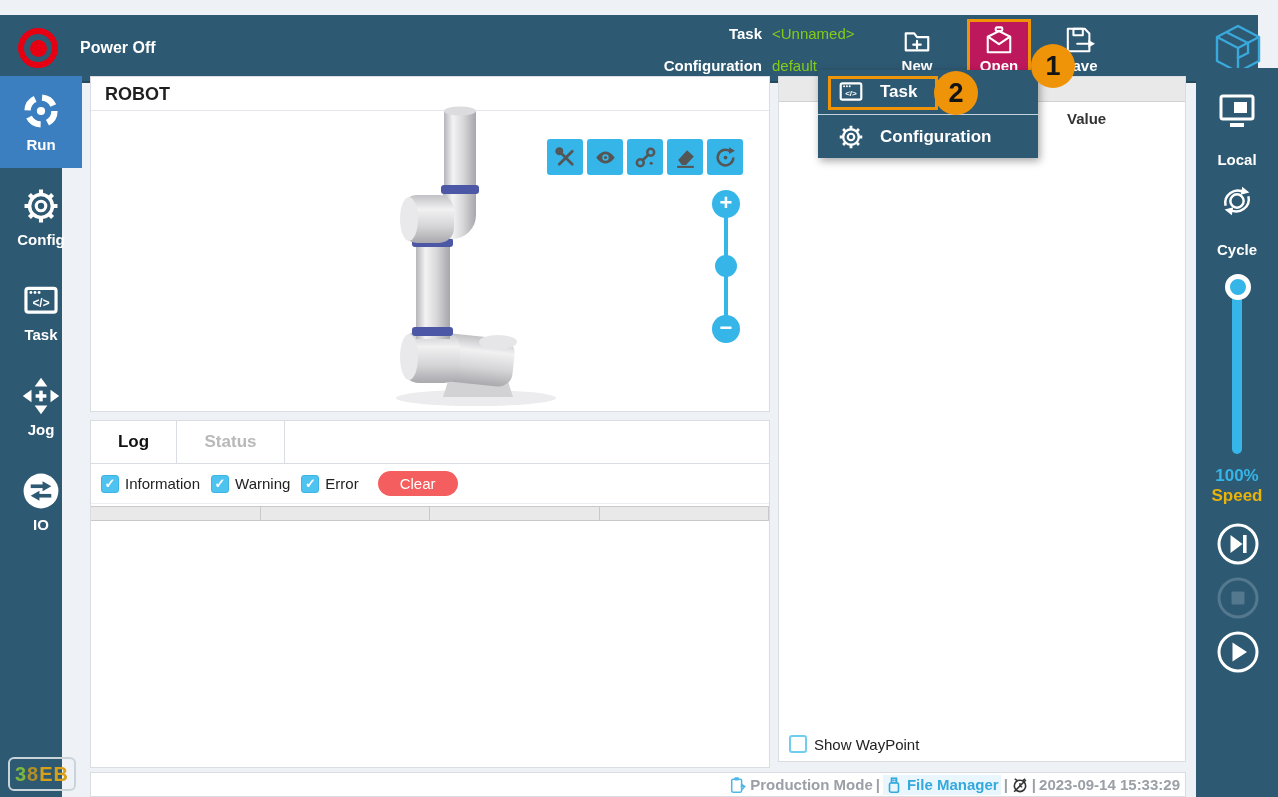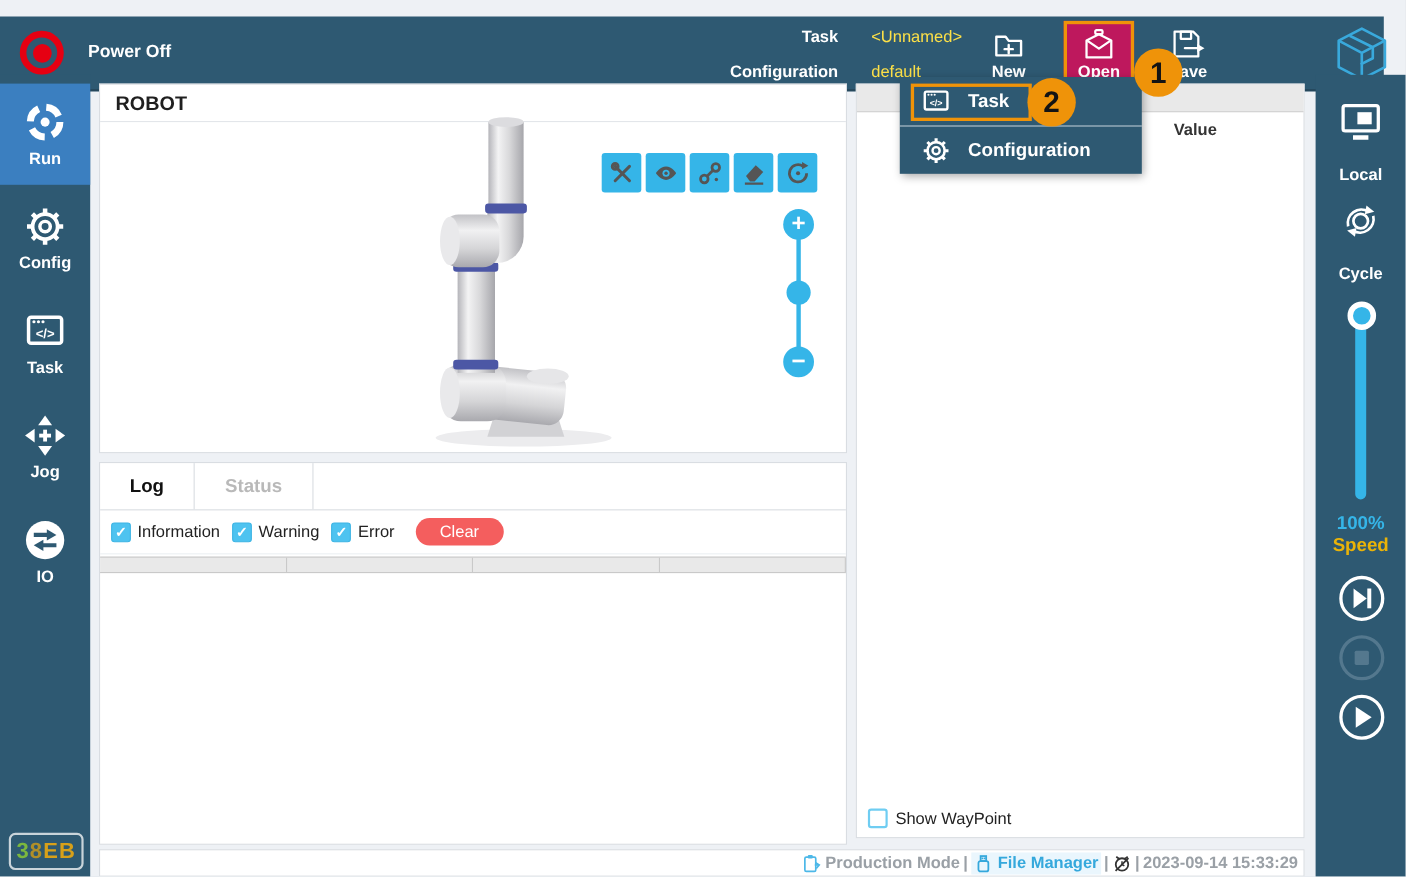--- a/index.html
+++ b/index.html
@@ -8,31 +8,31 @@
 
   
   .topbar{position:absolute;left:0;top:15px;width:1258px;height:68px;background:#2e5972;border-bottom:2px solid #26485c;}
   .power{position:absolute;left:18px;top:13px;display:flex;align-items:center;gap:22px;cursor:pointer;}
   .power-ring{width:40px;height:40px;border:6px solid #e60012;border-radius:50%;display:flex;align-items:center;justify-content:center;}
   .power-dot{width:17px;height:17px;background:#e60012;border-radius:50%;}
   .power-label{color:#fff;font-size:16px;font-weight:bold;}
   .meta{position:absolute;left:600px;top:2px;width:280px;}
   .meta-row{display:grid;grid-template-columns:162px 1fr;column-gap:10px;height:32px;align-items:center;}
   .meta-key{color:#fff;font-weight:bold;font-size:15px;text-align:right;}
-  .meta-val{color:#fde047;font-size:15px;margin-left:20px;}
+  .meta-val{color:#84cc16;font-size:15px;}
   .tb-btn{position:absolute;top:4px;width:64px;height:60px;display:flex;flex-direction:column;align-items:center;justify-content:center;gap:2px;color:#fff;cursor:pointer;}
   .tb-btn svg{width:32px;height:30px;}
   .tb-btn .lbl{font-size:15px;font-weight:bold;}
   #btn-new{left:885px;}
   #btn-open{left:967px;background:#be185d;border:3px solid #ef9309;}
   #btn-save{left:1048px;}
   .logo{position:absolute;left:1210px;top:7px;width:56px;height:54px;}
 
   
-  .lsidebar{position:absolute;left:0;top:68px;width:82px;height:729px;background:#2e5972;}
+  .lsidebar{position:absolute;left:0;top:68px;width:62px;height:729px;background:#2e5972;}
   .nav-item{position:absolute;left:0;width:82px;height:92px;display:flex;flex-direction:column;align-items:center;justify-content:center;gap:6px;color:#fff;cursor:pointer;}
   .nav-item svg{width:38px;height:38px;}
   .nav-item .lbl{font-size:15px;font-weight:bold;}
   .nav-item.active{background:#3b7fc0;}
   .badge{position:absolute;left:8px;top:689px;width:68px;height:34px;border:2px solid #c9d4da;border-radius:6px;display:flex;align-items:center;justify-content:center;font-size:20px;font-weight:bold;letter-spacing:1px;cursor:pointer;}
   .badge .g{color:#7cb83e;} .badge .o1{color:#b08f28;} .badge .o2{color:#d8a019;}
 
   
   .panel{position:absolute;background:#fff;border:1px solid #d9dde2;}
   #robot-panel{left:90px;top:76px;width:680px;height:336px;}

